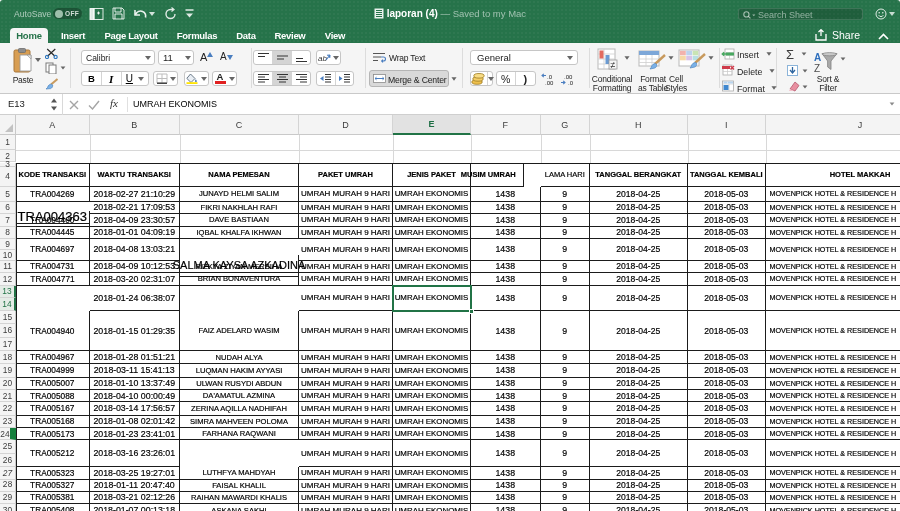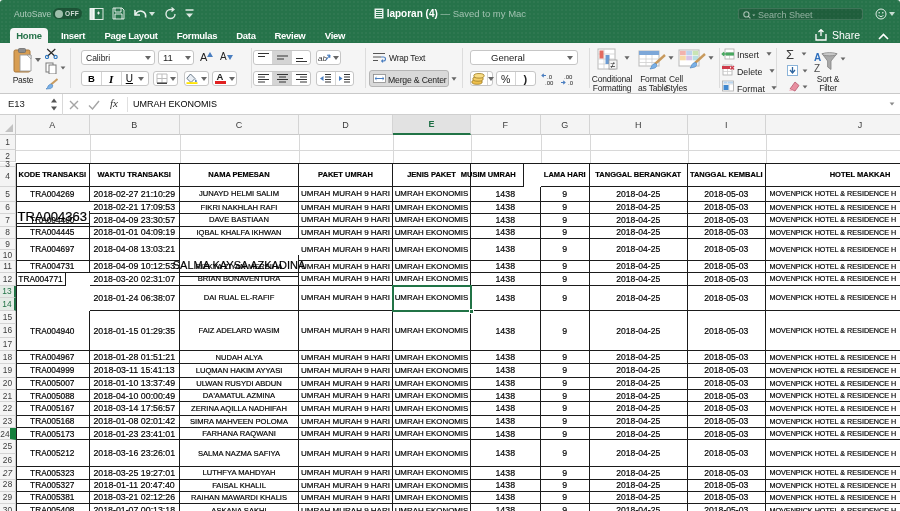--- a/index.html
+++ b/index.html
@@ -262,21 +262,21 @@
 <path d="M9 5h2.5a2 2 0 0 1 0 4H9.5M9.5 9l1.5-1.4M9.5 9l1.5 1.4" stroke="#4a7ec0" stroke-width="1.1" fill="none"></path>
       </svg>
 <div class="ab" style="left:389px;top:10px;font-size:8.5px;color:#222;letter-spacing:-.2px">Wrap Text</div>
 <div class="ab" style="left:369px;top:27px;width:80px;height:17px;background:#d9d9d9;border:1px solid #b5b5b5;border-radius:3px"></div>
 <svg class="ab" style="left:373px;top:31px" width="13" height="9" viewBox="0 0 13 9">
 <rect x="0.5" y="0.5" width="12" height="8" fill="#fff" stroke="#8a8a8a" stroke-width=".8"></rect>
 <path d="M2 4.5h9M2 4.5l1.5-1.3M2 4.5l1.5 1.3M11 4.5l-1.5-1.3M11 4.5l-1.5 1.3" stroke="#4a7ec0" stroke-width="1" fill="none"></path>
       </svg>
 <div class="ab" style="left:388px;top:31.5px;font-size:8.7px;color:#222;letter-spacing:-.2px">Merge &amp; Center</div>
 <div class="ab caret" style="left:451px;top:34px;transform:scale(.85)"></div>
-<div class="inbox" style="left:470px;top:7px;width:108px;height:15px;line-height:14px;padding-left:20px">General</div>
+<div class="inbox" style="left:470px;top:7px;width:108px;height:15px;line-height:14px;padding-left:6px">General</div>
 <div class="ab caret" style="left:567px;top:13px"></div>
 <div class="seg" style="left:470px;top:28px;width:23px;height:15px">
         <div style="flex:1.5">
 <svg width="16" height="12" viewBox="0 0 16 12">
 <ellipse cx="6" cy="9" rx="5.2" ry="2.3" fill="#efc04c" stroke="#9c7a22" stroke-width=".8"></ellipse>
 <ellipse cx="7" cy="5.9" rx="5.2" ry="2.3" fill="#f3cd66" stroke="#9c7a22" stroke-width=".8"></ellipse>
 <ellipse cx="8" cy="2.8" rx="5.2" ry="2.3" fill="#f8dc85" stroke="#9c7a22" stroke-width=".8"></ellipse>
           </svg>
         </div>
 <div style="flex:.8">
@@ -451,21 +451,21 @@
 <div class="gvl" style="left:687.5px;top:20px;height:27.5px"></div>
 <div class="gvl" style="left:766px;top:20px;height:27.5px"></div>
 <div class="ghl" style="left:16px;top:35.4px;width:884px"></div>
 <div class="ab" style="left:16px;top:47.5px;width:884px;height:348.5px;border-top:1.5px solid #1b1b1b;border-left:1px solid #1b1b1b"></div>
 <div class="cell" style="left:16px;top:47.5px;width:73.5px;height:24.19999999999999px;font-weight:bold;font-size:7.5px">KODE TRANSAKSI</div>
 <div class="cell" style="left:180px;top:47.5px;width:119px;height:24.19999999999999px;font-weight:bold;font-size:7.5px">NAMA PEMESAN</div>
 <div class="cell" style="left:89.5px;top:47.5px;width:90.5px;height:24.19999999999999px;font-weight:bold;font-size:7.5px">WAKTU TRANSAKSI</div>
 <div class="cell" style="left:299px;top:47.5px;width:94px;height:24.19999999999999px;font-weight:bold;font-size:7.5px">PAKET UMRAH</div>
 <div class="cell" style="left:393px;top:47.5px;width:78px;height:24.19999999999999px;font-weight:bold;font-size:7.5px">JENIS PAKET</div>
 <div class="cell" style="left:454px;top:47.5px;width:69.5px;height:24.19999999999999px;font-weight:bold;font-size:7.5px">MUSIM UMRAH</div>
-<div class="cell" style="left:540.5px;top:47.5px;width:49.5px;height:24.19999999999999px;font-weight:bold;font-size:7.5px">LAMA HARI</div>
+<div class="cell" style="left:540.5px;top:47.5px;width:49.5px;height:24.19999999999999px;font-weight:normal;font-size:7.5px">LAMA HARI</div>
 <div class="cell" style="left:590px;top:47.5px;width:97.5px;height:24.19999999999999px;font-weight:bold;font-size:7.5px">TANGGAL BERANGKAT</div>
 <div class="cell" style="left:687.5px;top:47.5px;width:78.5px;height:24.19999999999999px;font-weight:bold;font-size:7.5px">TANGGAL KEMBALI</div>
 <div class="cell" style="left:766px;top:47.5px;width:189px;height:24.19999999999999px;font-weight:bold;font-size:7.5px">HOTEL MAKKAH</div>
 <div class="cell" style="left:16px;top:71.69999999999999px;width:73.5px;height:14.900000000000006px;font-size:8.3px">TRA004269</div>
 <div class="cell" style="left:89.5px;top:71.69999999999999px;width:90.5px;height:14.900000000000006px;font-size:8.8px">2018-02-27 21:10:29</div>
 <div class="cell" style="left:180px;top:71.69999999999999px;width:119px;height:14.900000000000006px;font-size:7.6px">JUNAYD HELMI SALIM</div>
 <div class="cell" style="left:299px;top:71.69999999999999px;width:94px;height:14.900000000000006px;font-size:8.0px">UMRAH MURAH 9 HARI</div>
 <div class="cell" style="left:393px;top:71.69999999999999px;width:78px;height:14.900000000000006px;font-size:7.9px">UMRAH EKONOMIS</div>
 <div class="cell" style="left:471px;top:71.69999999999999px;width:69.5px;height:14.900000000000006px;font-size:8.8px">1438</div>
 <div class="cell" style="left:540.5px;top:71.69999999999999px;width:49.5px;height:14.900000000000006px;font-size:8.8px">9</div>
@@ -515,32 +515,31 @@
 <div class="cell" style="left:16px;top:145.7px;width:73.5px;height:12.5px;font-size:8.3px">TRA004731</div>
 <div class="cell" style="left:89.5px;top:145.7px;width:90.5px;height:12.5px;font-size:8.8px">2018-04-09 10:12:53</div>
 <div class="cell" style="left:180px;top:145.7px;width:119px;height:12.5px;font-size:7.6px">RIZKYA ZIYAN MERSIHA</div>
 <div class="cell" style="left:299px;top:145.7px;width:94px;height:12.5px;font-size:8.0px">UMRAH MURAH 9 HARI</div>
 <div class="cell" style="left:393px;top:145.7px;width:78px;height:12.5px;font-size:7.9px">UMRAH EKONOMIS</div>
 <div class="cell" style="left:471px;top:145.7px;width:69.5px;height:12.5px;font-size:8.8px">1438</div>
 <div class="cell" style="left:540.5px;top:145.7px;width:49.5px;height:12.5px;font-size:8.8px">9</div>
 <div class="cell" style="left:590px;top:145.7px;width:97.5px;height:12.5px;font-size:8.6px">2018-04-25</div>
 <div class="cell" style="left:687.5px;top:145.7px;width:78.5px;height:12.5px;font-size:8.6px">2018-05-03</div>
 <div class="cell" style="left:766px;top:145.7px;width:189px;height:12.5px;font-size:7.2px;overflow:hidden;justify-content:flex-start;padding-left:3.5px">MOVENPICK HOTEL &amp; RESIDENCE H</div>
-<div class="cell" style="left:16px;top:158.2px;width:50px;height:12.5px;font-size:8.3px">TRA004771</div>
+<div class="cell" style="left:16px;top:158.2px;width:74px;height:12.5px;font-size:8.3px">TRA004771</div>
 <div class="cell" style="left:89.5px;top:158.2px;width:90.5px;height:12.5px;font-size:8.8px">2018-03-20 02:31:07</div>
 <div class="cell" style="left:180px;top:158.2px;width:119px;height:12.5px;font-size:7.6px">BRIAN BONAVENTURA</div>
 <div class="cell" style="left:299px;top:158.2px;width:94px;height:12.5px;font-size:8.0px">UMRAH MURAH 9 HARI</div>
 <div class="cell" style="left:393px;top:158.2px;width:78px;height:12.5px;font-size:7.9px">UMRAH EKONOMIS</div>
 <div class="cell" style="left:471px;top:158.2px;width:69.5px;height:12.5px;font-size:8.8px">1438</div>
 <div class="cell" style="left:540.5px;top:158.2px;width:49.5px;height:12.5px;font-size:8.8px">9</div>
 <div class="cell" style="left:590px;top:158.2px;width:97.5px;height:12.5px;font-size:8.6px">2018-04-25</div>
 <div class="cell" style="left:687.5px;top:158.2px;width:78.5px;height:12.5px;font-size:8.6px">2018-05-03</div>
 <div class="cell" style="left:766px;top:158.2px;width:189px;height:12.5px;font-size:7.2px;overflow:hidden;justify-content:flex-start;padding-left:3.5px">MOVENPICK HOTEL &amp; RESIDENCE H</div>
 <div class="cell" style="left:89.5px;top:170.7px;width:90.5px;height:25.30000000000001px;font-size:8.8px">2018-01-24 06:38:07</div>
-<div class="cell" style="left:180px;top:170.7px;width:119px;height:25.30000000000001px;font-size:7.6px">DAI RUAL EL-RAFIF</div>
 <div class="cell" style="left:299px;top:170.7px;width:94px;height:25.30000000000001px;font-size:8.0px">UMRAH MURAH 9 HARI</div>
 <div class="cell" style="left:393px;top:170.7px;width:78px;height:25.30000000000001px;font-size:7.9px">UMRAH EKONOMIS</div>
 <div class="cell" style="left:471px;top:170.7px;width:69.5px;height:25.30000000000001px;font-size:8.8px">1438</div>
 <div class="cell" style="left:540.5px;top:170.7px;width:49.5px;height:25.30000000000001px;font-size:8.8px">9</div>
 <div class="cell" style="left:590px;top:170.7px;width:97.5px;height:25.30000000000001px;font-size:8.6px">2018-04-25</div>
 <div class="cell" style="left:687.5px;top:170.7px;width:78.5px;height:25.30000000000001px;font-size:8.6px">2018-05-03</div>
 <div class="cell" style="left:766px;top:170.7px;width:189px;height:25.30000000000001px;font-size:7.2px;overflow:hidden;justify-content:flex-start;padding-left:3.5px">MOVENPICK HOTEL &amp; RESIDENCE H</div>
 <div class="cell" style="left:16px;top:196.0px;width:73.5px;height:40.0px;font-size:8.3px">TRA004940</div>
 <div class="cell" style="left:89.5px;top:196.0px;width:90.5px;height:40.0px;font-size:8.8px">2018-01-15 01:29:35</div>
 <div class="cell" style="left:180px;top:196.0px;width:119px;height:40.0px;font-size:7.6px">FAIZ ADELARD WASIM</div>
@@ -616,21 +615,20 @@
 <div class="cell" style="left:180px;top:313.0px;width:119px;height:12.399999999999977px;font-size:7.6px">FARHANA RAQWANI</div>
 <div class="cell" style="left:299px;top:313.0px;width:94px;height:12.399999999999977px;font-size:8.0px">UMRAH MURAH 9 HARI</div>
 <div class="cell" style="left:393px;top:313.0px;width:78px;height:12.399999999999977px;font-size:7.9px">UMRAH EKONOMIS</div>
 <div class="cell" style="left:471px;top:313.0px;width:69.5px;height:12.399999999999977px;font-size:8.8px">1438</div>
 <div class="cell" style="left:540.5px;top:313.0px;width:49.5px;height:12.399999999999977px;font-size:8.8px">9</div>
 <div class="cell" style="left:590px;top:313.0px;width:97.5px;height:12.399999999999977px;font-size:8.6px">2018-04-25</div>
 <div class="cell" style="left:687.5px;top:313.0px;width:78.5px;height:12.399999999999977px;font-size:8.6px">2018-05-03</div>
 <div class="cell" style="left:766px;top:313.0px;width:189px;height:12.399999999999977px;font-size:7.2px;overflow:hidden;justify-content:flex-start;padding-left:3.5px">MOVENPICK HOTEL &amp; RESIDENCE H</div>
 <div class="cell" style="left:16px;top:325.4px;width:73.5px;height:26.400000000000034px;font-size:8.3px">TRA005212</div>
 <div class="cell" style="left:89.5px;top:325.4px;width:90.5px;height:26.400000000000034px;font-size:8.8px">2018-03-16 23:26:01</div>
-<div class="cell" style="left:180px;top:325.4px;width:119px;height:26.400000000000034px;font-size:7.6px">SALMA NAZMA SAFIYA</div>
 <div class="cell" style="left:299px;top:325.4px;width:94px;height:26.400000000000034px;font-size:8.0px">UMRAH MURAH 9 HARI</div>
 <div class="cell" style="left:393px;top:325.4px;width:78px;height:26.400000000000034px;font-size:7.9px">UMRAH EKONOMIS</div>
 <div class="cell" style="left:471px;top:325.4px;width:69.5px;height:26.400000000000034px;font-size:8.8px">1438</div>
 <div class="cell" style="left:540.5px;top:325.4px;width:49.5px;height:26.400000000000034px;font-size:8.8px">9</div>
 <div class="cell" style="left:590px;top:325.4px;width:97.5px;height:26.400000000000034px;font-size:8.6px">2018-04-25</div>
 <div class="cell" style="left:687.5px;top:325.4px;width:78.5px;height:26.400000000000034px;font-size:8.6px">2018-05-03</div>
 <div class="cell" style="left:766px;top:325.4px;width:189px;height:26.400000000000034px;font-size:7.2px;overflow:hidden;justify-content:flex-start;padding-left:3.5px">MOVENPICK HOTEL &amp; RESIDENCE H</div>
 <div class="cell" style="left:16px;top:351.8px;width:73.5px;height:12.800000000000011px;font-size:8.3px">TRA005323</div>
 <div class="cell" style="left:89.5px;top:351.8px;width:90.5px;height:12.800000000000011px;font-size:8.8px">2018-03-25 19:27:01</div>
 <div class="cell" style="left:180px;top:351.8px;width:119px;height:12.800000000000011px;font-size:7.6px">LUTHFYA MAHDYAH</div>

